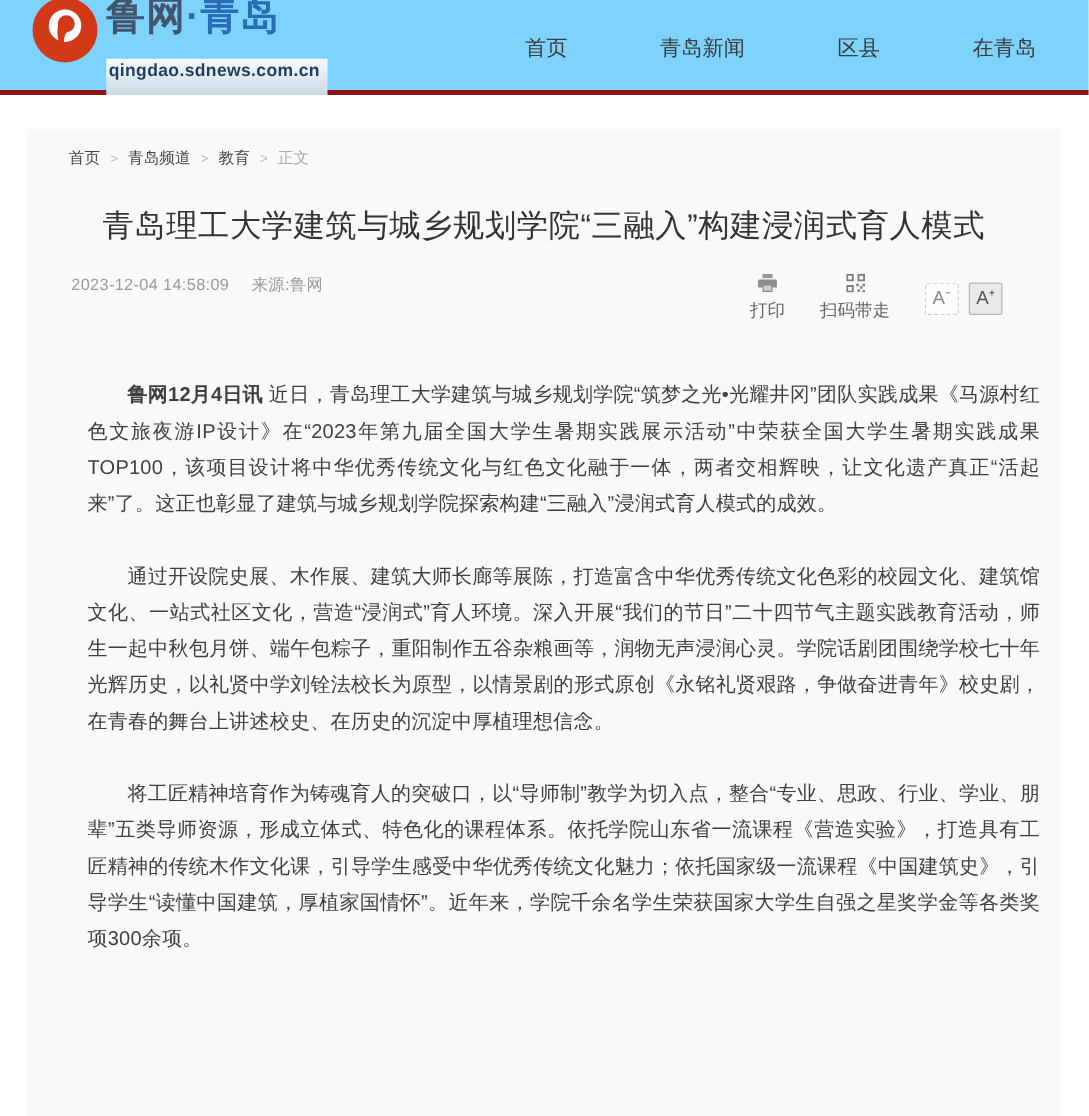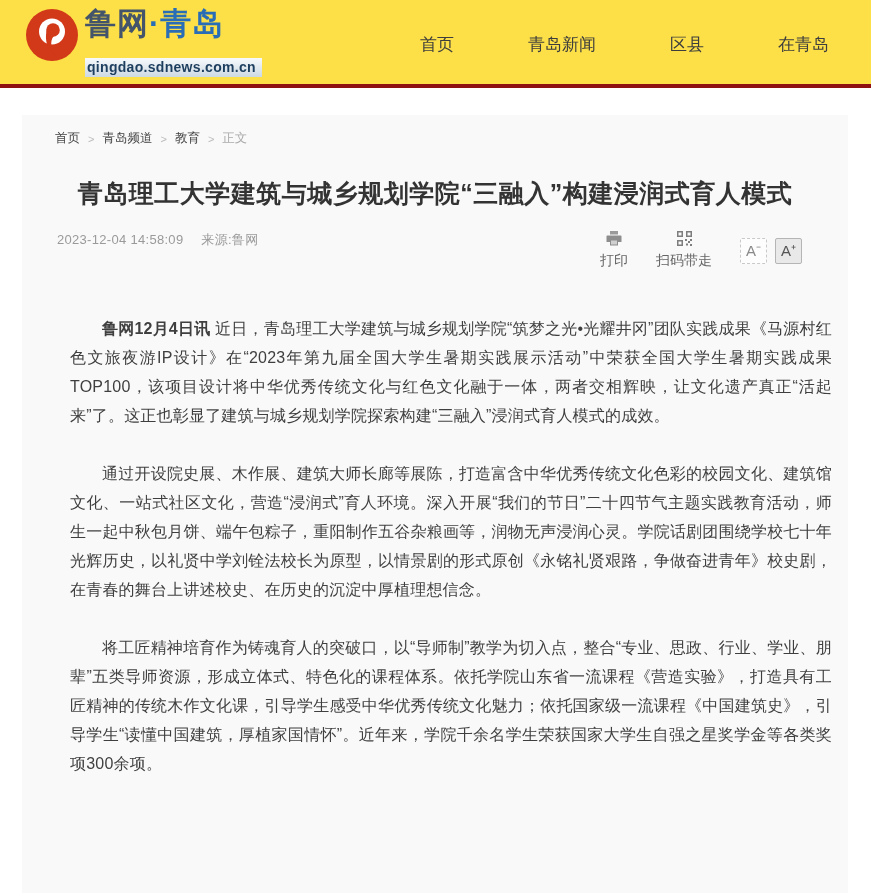--- a/index.html
+++ b/index.html
@@ -4,33 +4,33 @@
 <style>
   * { margin: 0; padding: 0; box-sizing: border-box; }
   html, body { width: 871px; background: #ffffff; }
   body {
     font-family: "Liberation Sans", "DejaVu Sans", sans-serif;
     width: 871px; height: 893px; overflow: hidden; position: relative;
   }
 
   
   .site-header {
-    height: 84px; display: flex; align-items: center;
-    justify-content: space-between; padding: 0 42px 0 25px; background: #fde047;
+    height: 72px; display: flex; align-items: center;
+    justify-content: space-between; padding: 0 42px 0 25px; background: #7dd3fc;
   }
   .logo { display: flex; align-items: flex-start; cursor: pointer; }
   .logo-icon { width: 54px; height: 54px; flex: 0 0 auto; margin-top: 1px; }
   .logo-text { margin-left: 6px; }
   .logo-title { font-size: 31px; font-weight: bold; line-height: 34px; letter-spacing: 1px; white-space: nowrap; }
   .logo-title .t1 { color: #44546a; }
   .logo-title .t2 { color: #2a6db7; }
   .logo-url {
     margin-top: 17px; font-size: 14px; font-weight: bold; color: #1d3e5e;
     background: linear-gradient(to bottom, #f7fafc, #ccd9e3);
-    padding: 1px 6px 2px 2px; letter-spacing: 0.3px;
+    padding: 1px 6px 12px 2px; letter-spacing: 0.3px;
   }
   .main-nav { display: flex; align-items: center; gap: 74px; margin-top: 4px; }
   .nav-item { font-size: 17px; color: #3d3d3d; text-decoration: none; cursor: pointer; white-space: nowrap; }
 
   .red-line { height: 4px; background: #8e1212; width: 100%; }
 
   
   .card {
     margin: 27px 23px 0 22px; background: #f9f9f9; min-height: 790px;
     padding-bottom: 20px;
@@ -38,21 +38,21 @@
   .breadcrumb {
     padding: 15px 0 0 33px; font-size: 12.5px; color: #444;
     display: flex; align-items: center;
   }
   .crumb { color: #444; text-decoration: none; cursor: pointer; }
   .crumb.current { color: #aaa; cursor: default; text-align: center; }
   .crumb-sep { color: #bbb; margin: 0 8px; font-size: 11px; }
 
   .article-title {
     margin: 29px 40px 0; text-align: center;
-    font-size: 25px; font-weight: bold; color: #333; letter-spacing: 0.5px;
+    font-size: 25px; font-weight: normal; color: #333; letter-spacing: 0.5px;
     line-height: 34px;
   }
 
   .meta-row {
     display: flex; justify-content: space-between; align-items: flex-start;
     margin: 21px 46px 16px 35px;
   }
   .meta-left { font-size: 13px; color: #9a9a9a; letter-spacing: 0.3px; }
   .meta-left .src { margin-left: 14px; }
   .toolbar { display: flex; align-items: center; }

